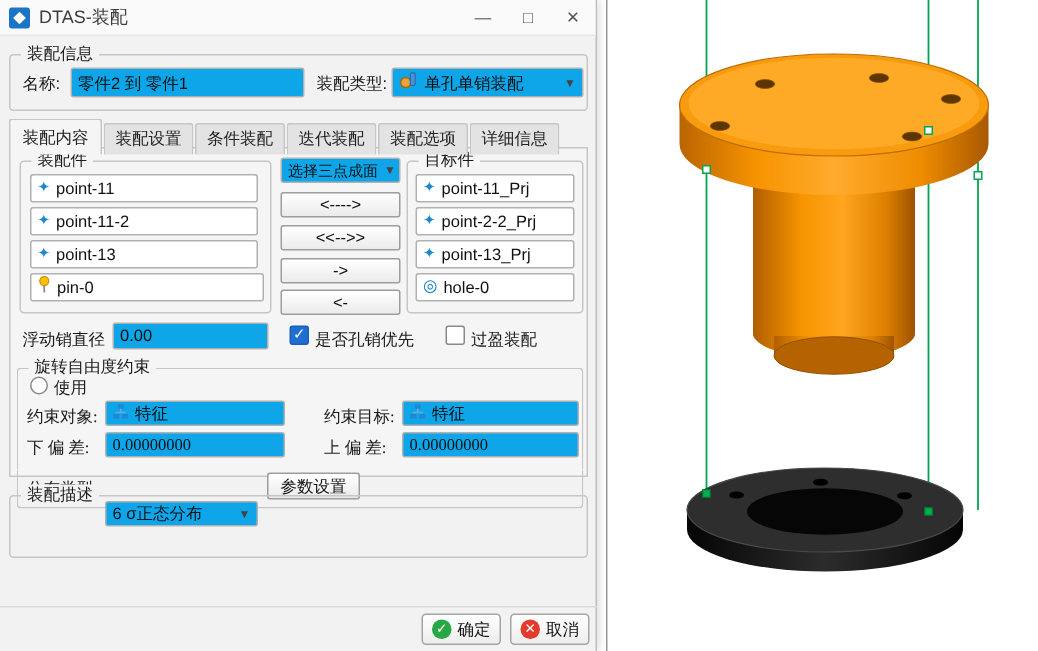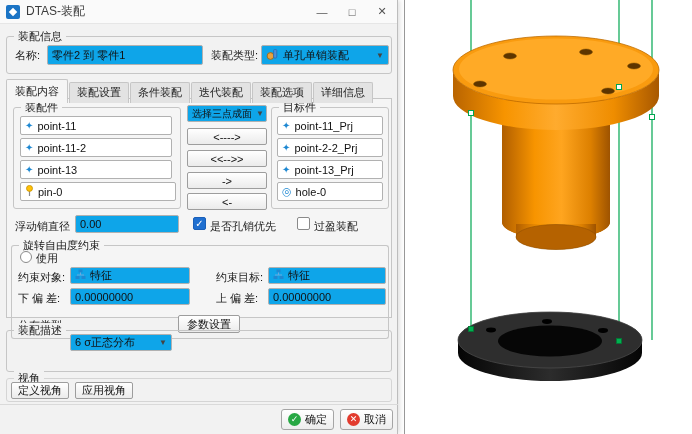--- a/index.html
+++ b/index.html
@@ -177,21 +177,21 @@
       <div class="field" style="left:68px;top:116px;width:104px;height:18px;">
         <span>0.00</span>
       </div>
       <div class="checkbox checked" style="left:186px;top:118px;">
         <span>✓</span>
       </div>
       <span class="lbl" style="left:203px;top:120px;">是否孔销优先</span>
       <div class="checkbox" style="left:290px;top:118px;"></div>
       <span class="lbl" style="left:307px;top:120px;">过盈装配</span>
 
-      <div class="group" style="left:4px;top:146px;width:378px;height:68px;border-bottom:none;border-radius:3px 3px 0 0;">
+      <div class="group" style="left:4px;top:146px;width:378px;height:68px;border-bottom:none;border-radius:3px 3px 0 0;font-family:Liberation Serif, serif;">
         <span class="group-title">旋转自由度约束</span>
         <div class="radio" style="left:8px;top:5px;"></div>
         <span class="lbl" style="left:24px;top:5px;">使用</span>
 
         <span class="lbl" style="left:6px;top:24px;">约束对象:</span>
         <div class="field" style="left:58px;top:21px;width:120px;height:17px;">
           <span>
             <svg width="11" height="11" viewBox="0 0 11 11">
                 <rect x="3.5" y="0.5" width="4" height="3" fill="#1e88d2"></rect>
                 <line x1="5.5" y1="3.5" x2="5.5" y2="6" stroke="#6aa9dd" stroke-width="1"></line>
@@ -235,29 +235,20 @@
         <div class="btn" style="left:166px;top:2px;width:62px;height:18px;">
           <span>参数设置</span>
         </div>
       </div>
     </div>
 
     <div class="group" style="left:6px;top:330px;width:386px;height:42px;">
       <span class="group-title">装配描述</span>
     </div>
 
-    <div class="group" style="left:6px;top:378px;width:386px;height:24px;border-color:#d5d5d5;">
-      <span class="group-title">视角</span>
-      <div class="btn" style="left:4px;top:3px;width:58px;height:17px;">
-        <span>定义视角</span>
-      </div>
-      <div class="btn" style="left:68px;top:3px;width:58px;height:17px;">
-        <span>应用视角</span>
-      </div>
-    </div>
 
     <div class="sep"></div>
 
     <div class="action-btn" style="left:281px;top:409px;width:53px;">
       <span class="icon-circle ok-circle">✓</span>
       <span>确定</span>
     </div>
     <div class="action-btn" style="left:340px;top:409px;width:53px;">
       <span class="icon-circle cancel-circle">✕</span>
       <span>取消</span>

